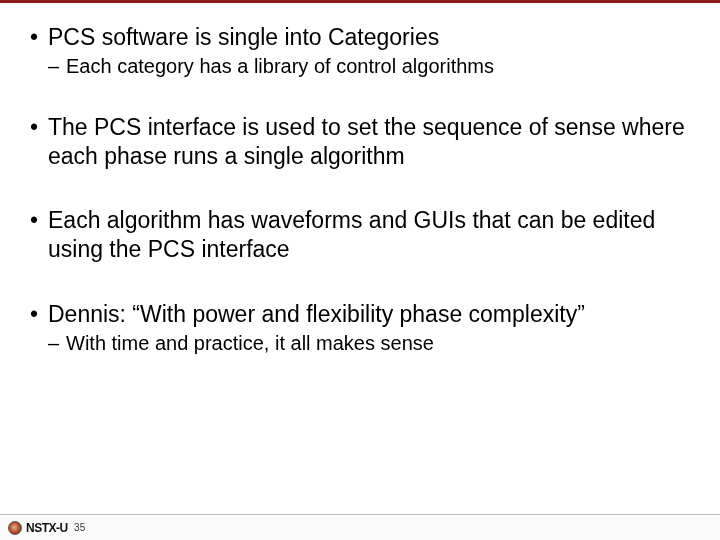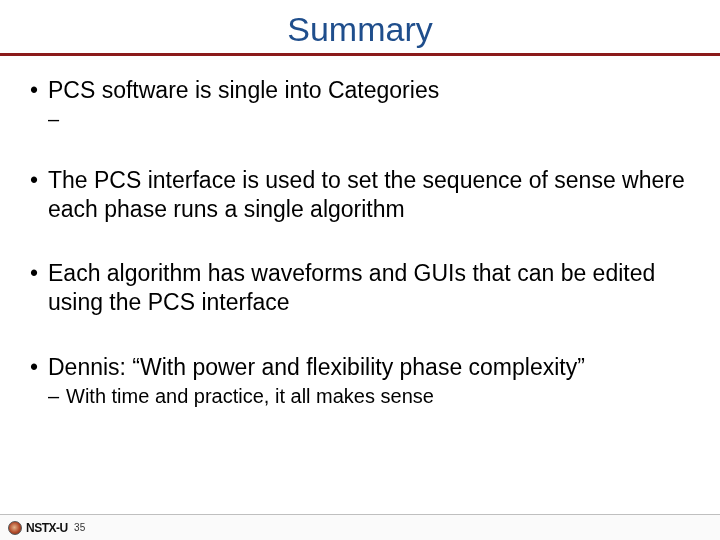--- a/index.html
+++ b/index.html
@@ -18,33 +18,31 @@
   .footer-left { display: flex; align-items: center; gap: 4px; }
   .logo-circ { width: 14px; height: 14px; border-radius: 50%; background: radial-gradient(circle at 45% 45%, #e4b48a 0%, #b14a2a 55%, #6b2a18 100%); border: 1px solid #555; flex-shrink: 0; }
   .logo-text { font-weight: bold; font-size: 12px; color: #111; letter-spacing: -0.5px; text-align: right; }
   .footer-center { flex: 1; text-align: center; }
   .footer-right { width: 24px; text-align: center; }
 </style>
 </head>
 <body>
 
 <div class="slide">
-  <div class="title-wrap">
-    <div class="title">Summary</div>
-  </div>
   <div class="rule"></div>
 
   <div class="content">
 
     <div class="bullet-l1">
       <span class="dot">•</span>
       <span>PCS software is single into Categories</span>
     </div>
     <div class="bullet-l2">
       <span class="dash">–</span>
+      <span>Each category has a library of control algorithms</span>
     </div>
 
     <div class="gap"></div>
 
     <div class="bullet-l1">
       <span class="dot">•</span>
       <span>The PCS interface is used to set the sequence of sense where each phase runs a single algorithm</span>
     </div>
 
     <div class="gap"></div>

